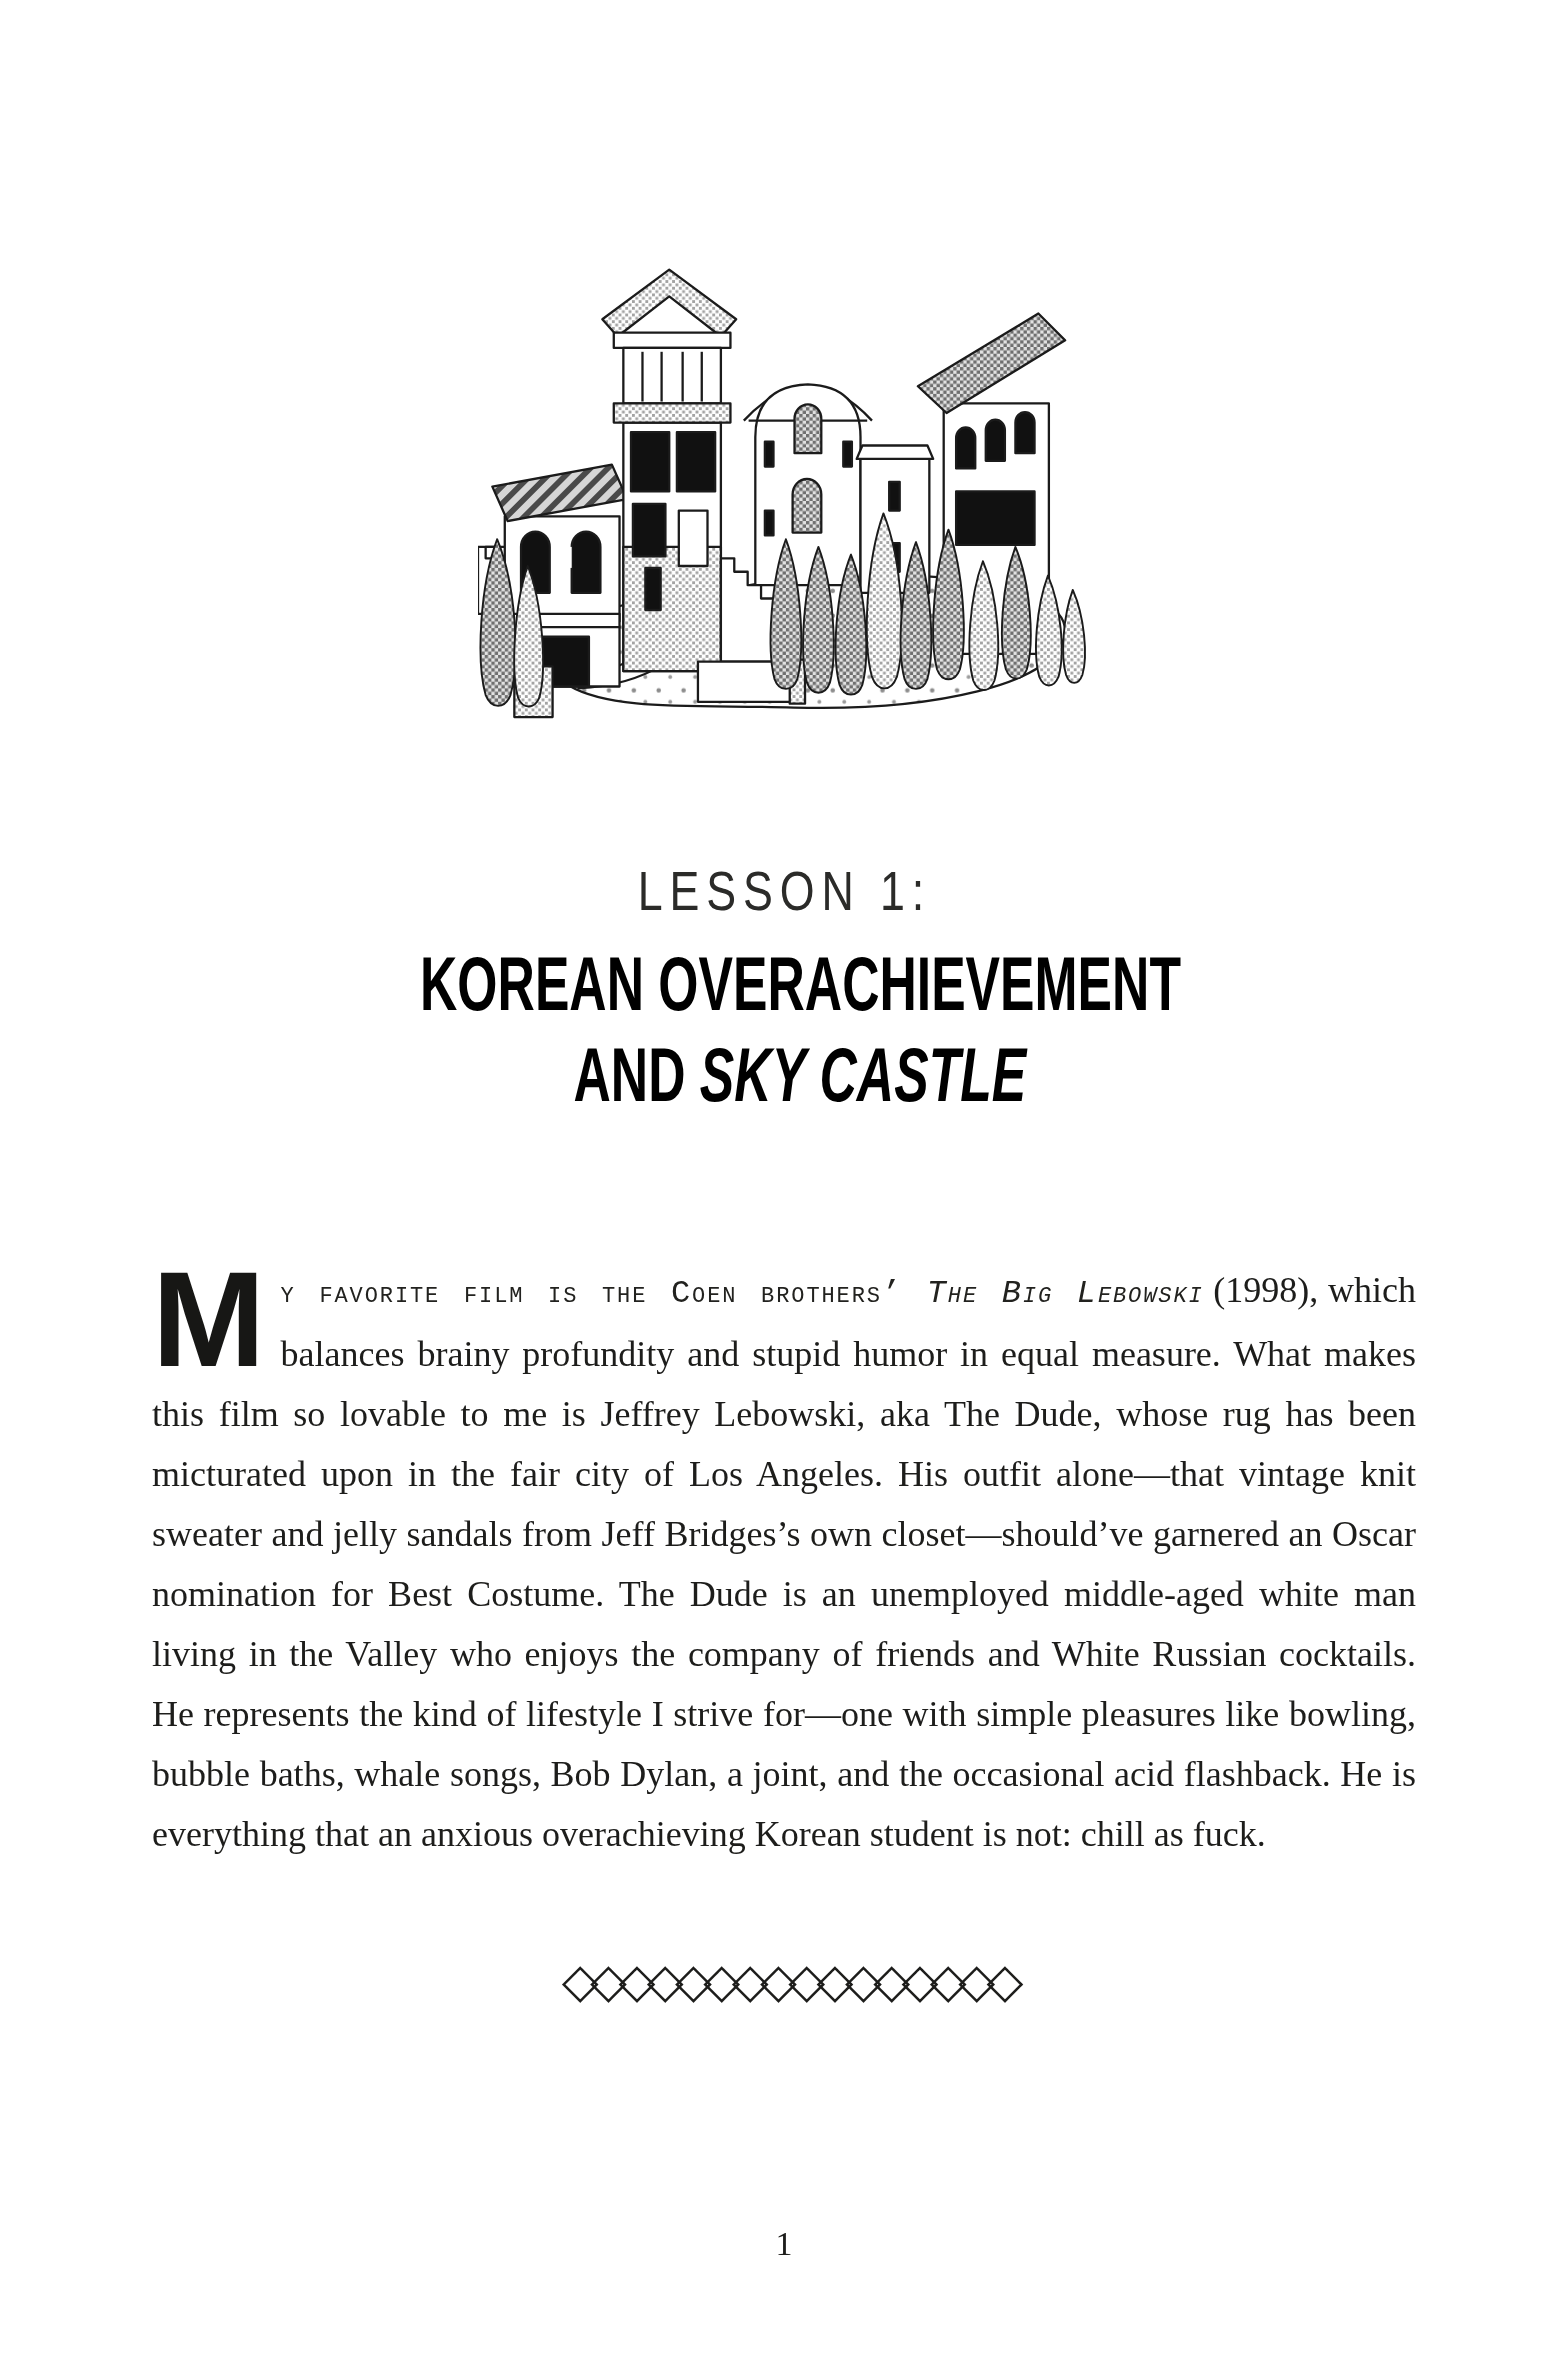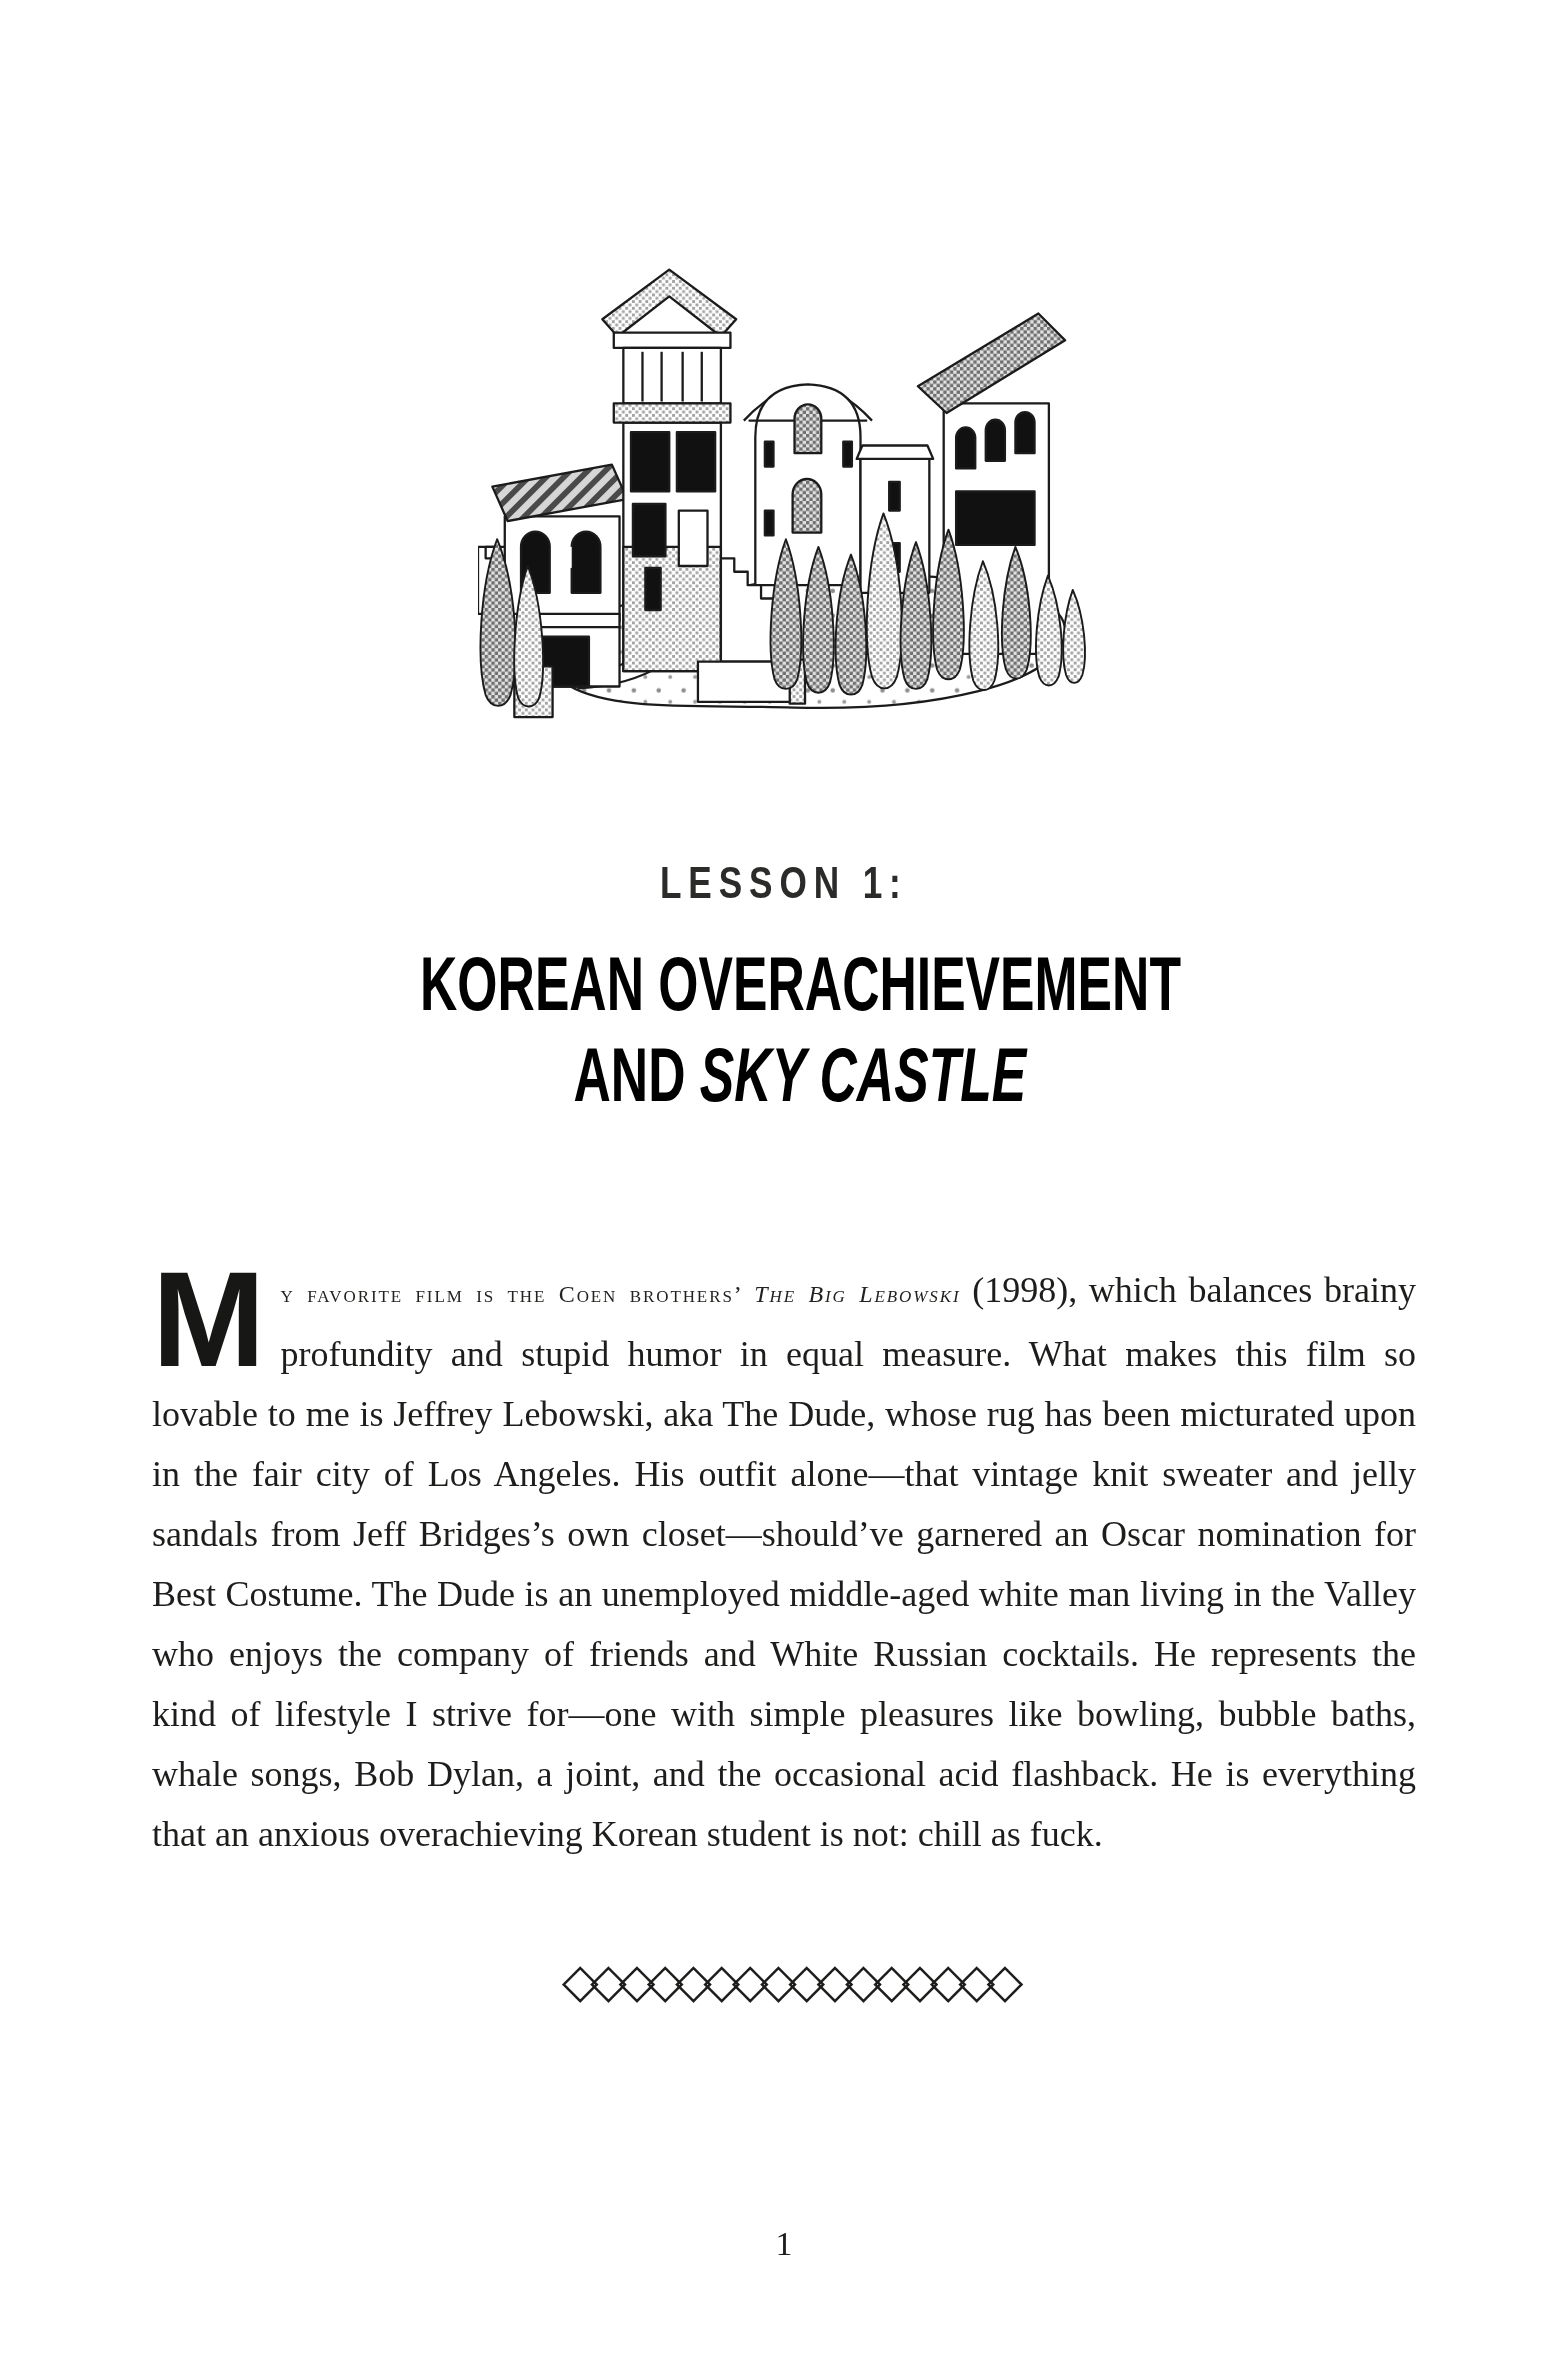--- a/index.html
+++ b/index.html
@@ -16,22 +16,22 @@
   .illustration{
     position:absolute;top:260px;left:478px;
     width:612px;height:459px;
   }
 
   
   .lesson-label{
     position:absolute;top:858px;left:0;width:100%;
     text-align:center;
     font-family:"Liberation Sans", sans-serif;
-    font-weight:700;
-    font-size:44px;
+    font-weight:400;
+    font-size:56px;
     letter-spacing:8.6px;
     color:#2b2b29;
     white-space:nowrap;
   }
   .lesson-label .squeeze{display:inline-block;transform:scaleX(0.80);transform-origin:center;}
 
   .chapter-title{
     position:absolute;top:922px;left:0;width:100%;
     margin:16px;
     text-align:center;
@@ -62,23 +62,23 @@
     float:left;
     font-family:"Liberation Sans", sans-serif;
     font-weight:700;
     font-size:136px;
     line-height:103px;
     padding-top:7.6px;
     margin-right:15.3px;
     color:#171715;
   }
   .lead-in{
-    font-family:Liberation Serif, serif;
+    font-family:Liberation Mono, monospace;
     font-variant:small-caps;
-    font-size:24px;
+    font-size:32px;
     letter-spacing:1.9px;
     word-spacing:1.9px;
     color:#22221f;
   }
   .lead-in-italic{font-style:italic;}
   .par-lead-italic{font-style:italic;}
 
   
   .divider{
     position:absolute;top:1956px;left:0;width:100%;

